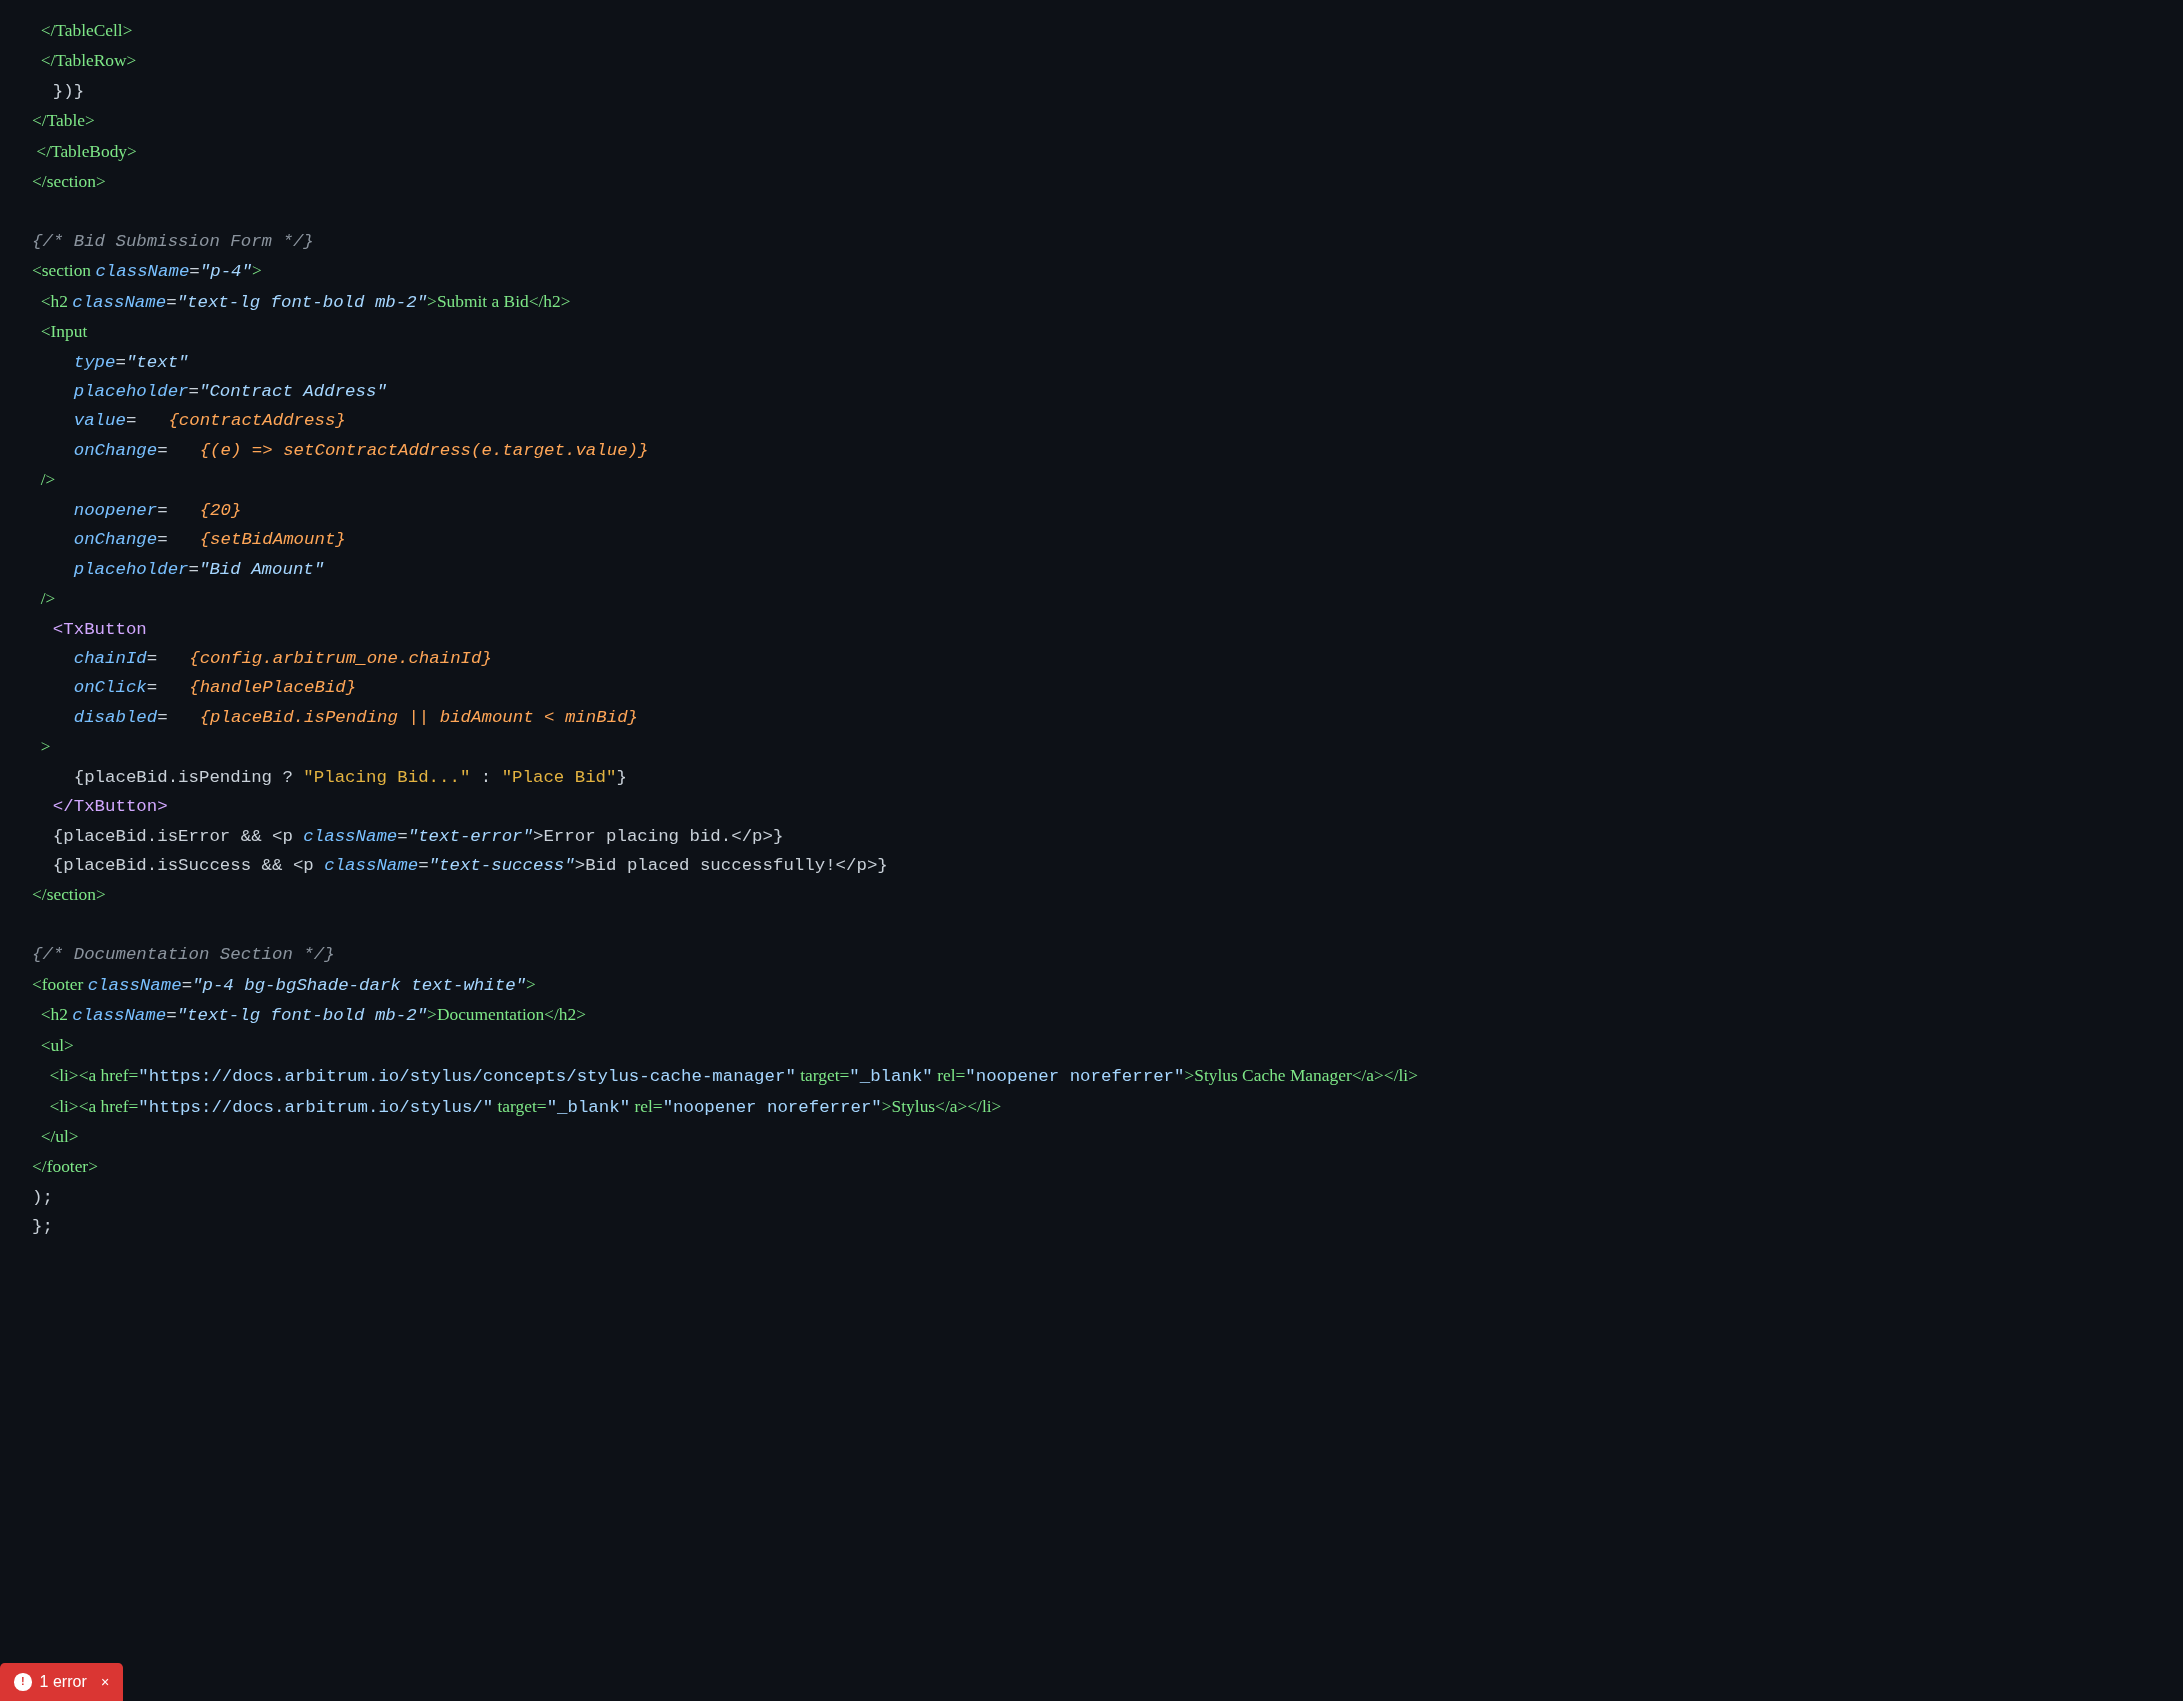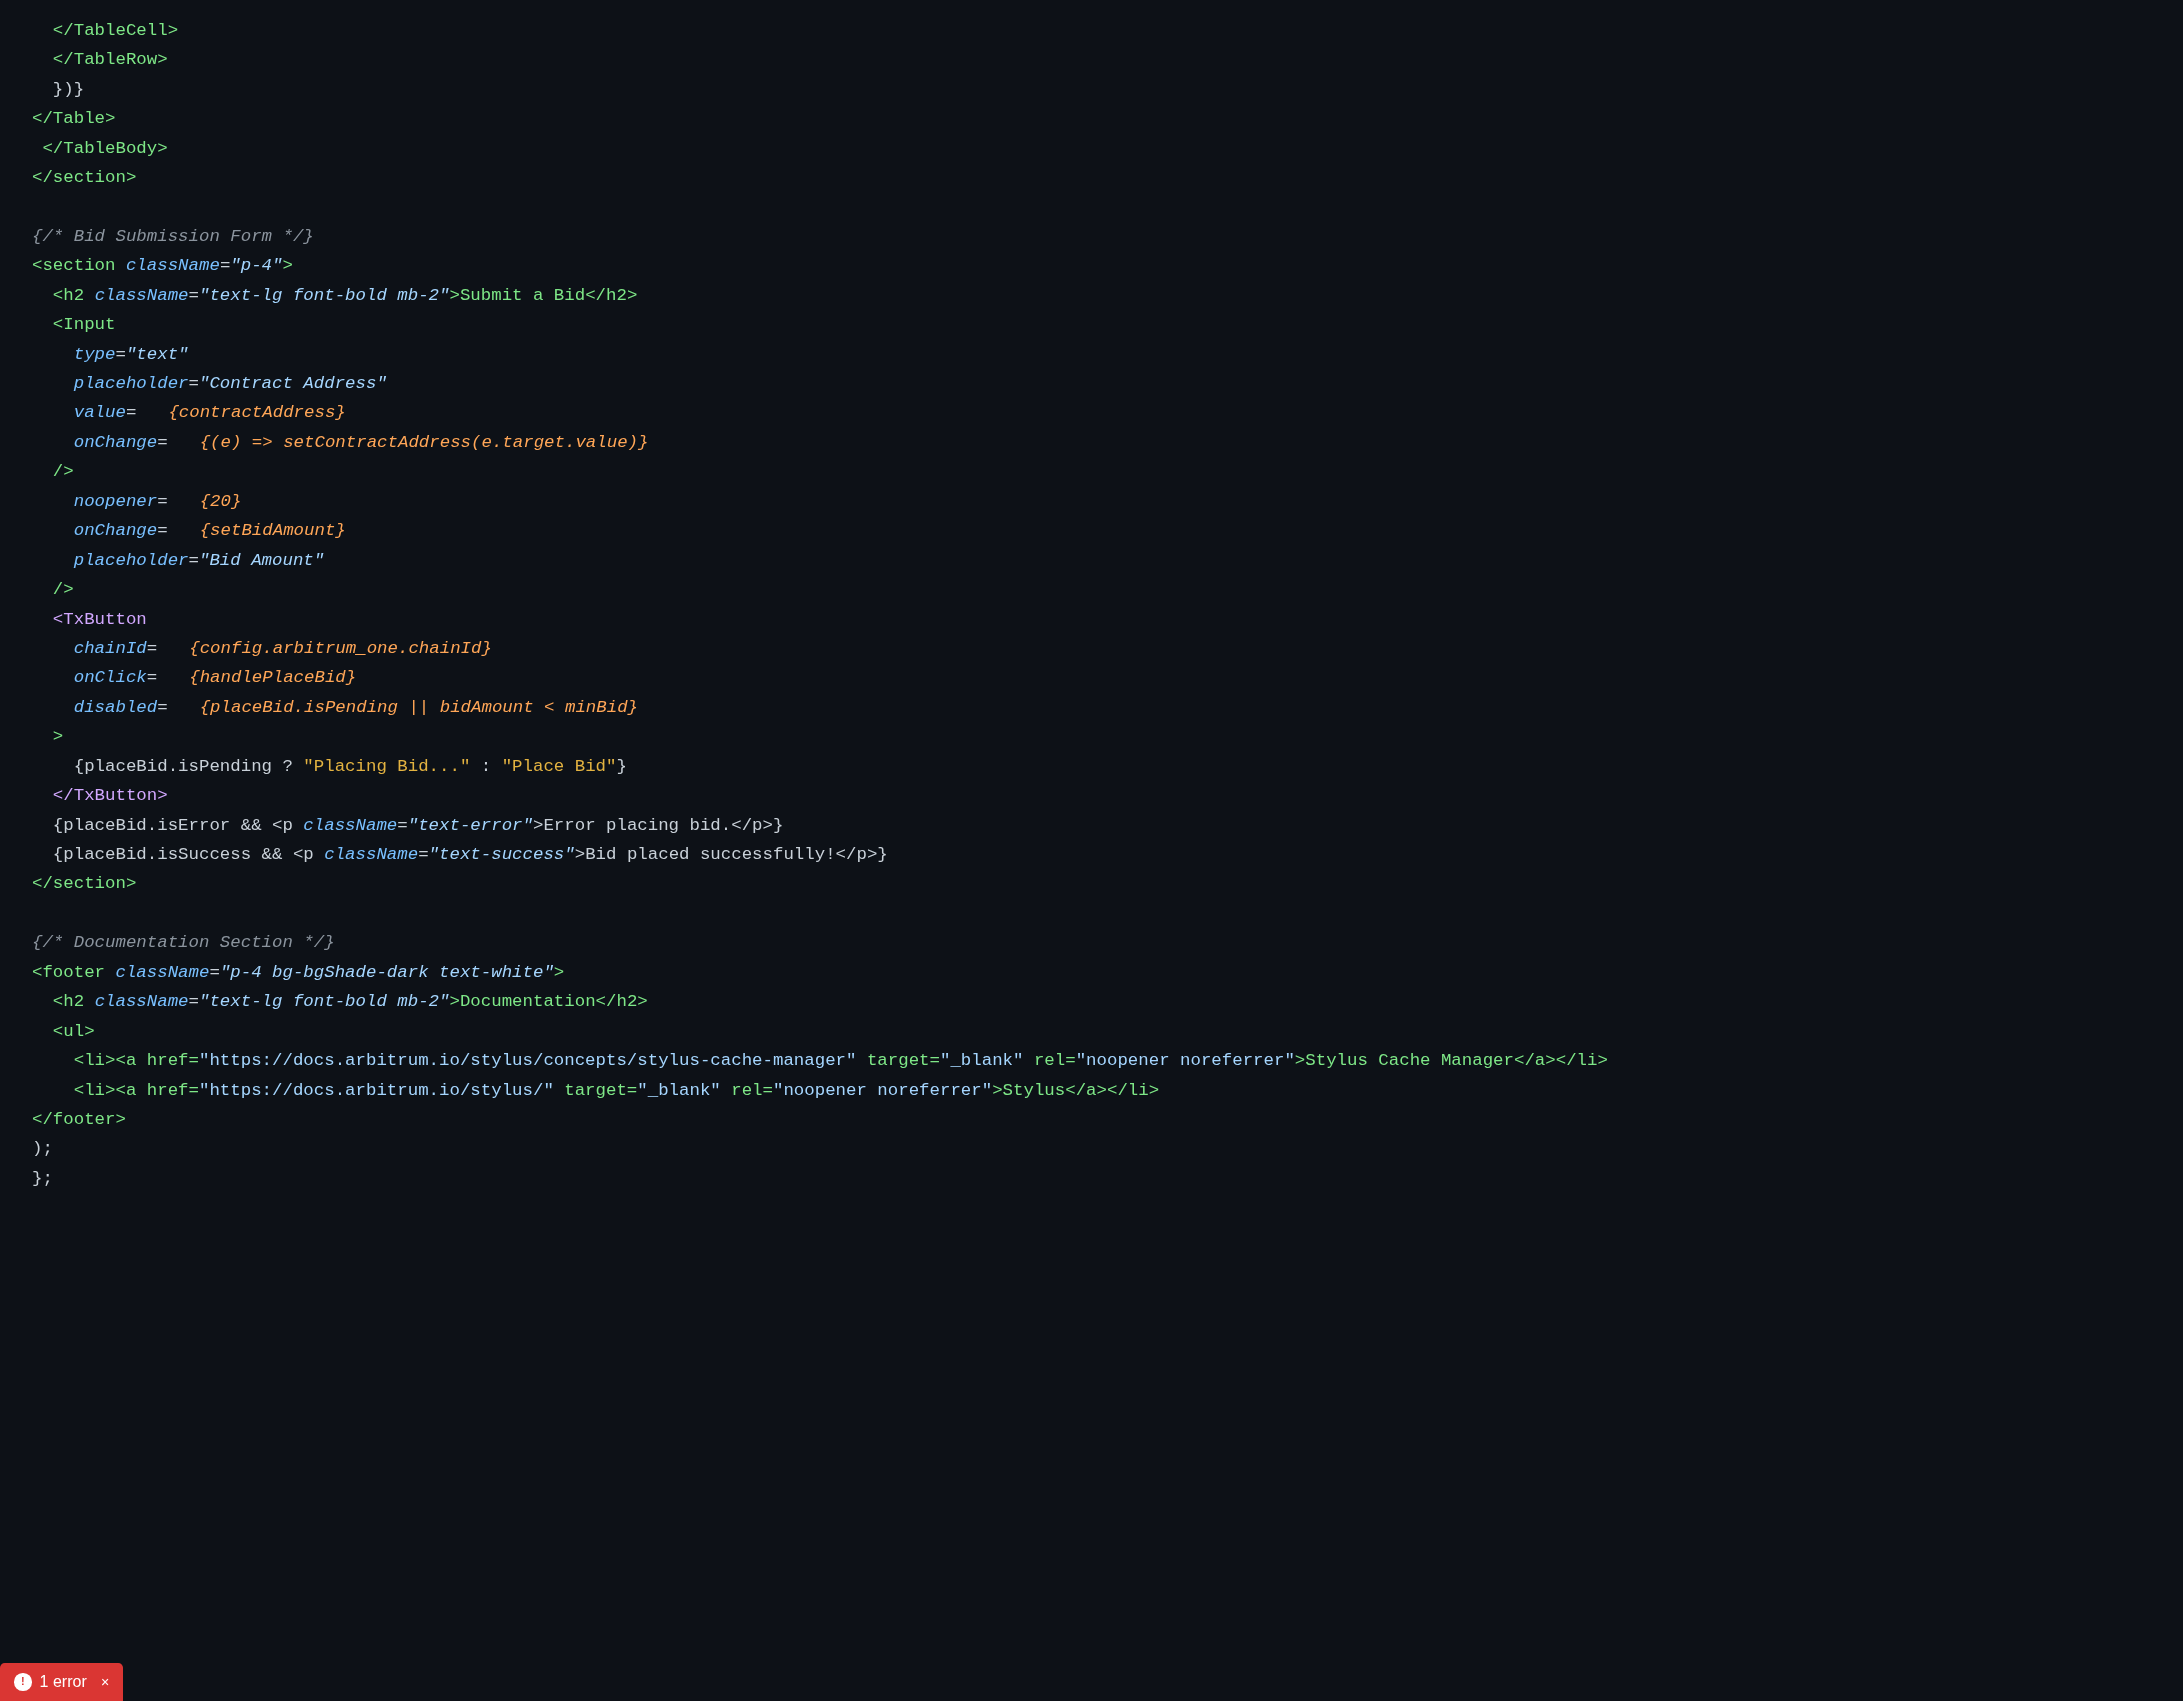--- a/index.html
+++ b/index.html
@@ -23,21 +23,21 @@
       width: 100%;
     }
 
     .line {
       display: block;
       white-space: pre;
       padding: 0.8px 0;
     }
 
     
-    .tag { color: #7ee787; }
+    .tag { color: #7ee787; font-family: Liberation Serif, serif; }
     .string { color: #a5d6ff; }
     .comment { color: #8b949e; font-style: italic; }
     .plain { color: #c9d1d9; }
     .component { color: #d2a8ff; }
     .yellow { color: #e3b341; }
     .attr-italic { color: #79c0ff; font-style: italic; }
     .string-italic { color: #a5d6ff; font-style: italic; }
     .value-italic { color: #ffa657; font-style: italic; margin-left: 32px; }
 
     
@@ -113,20 +113,21 @@
     <span class="line"><span class="plain">  {placeBid.isError &amp;&amp; &lt;p </span><span class="attr-italic">className</span><span class="plain">=</span><span class="string-italic">"text-error"</span><span class="plain">&gt;Error placing bid.&lt;/p&gt;}</span></span>
     <span class="line"><span class="plain">  {placeBid.isSuccess &amp;&amp; &lt;p </span><span class="attr-italic">className</span><span class="plain">=</span><span class="string-italic">"text-success"</span><span class="plain">&gt;Bid placed successfully!&lt;/p&gt;}</span></span>
     <span class="line"><span class="tag">&lt;/section&gt;</span></span>
     <span class="line">&nbsp;</span>
     <span class="line"><span class="comment">{/* Documentation Section */}</span></span>
     <span class="line"><span class="tag">&lt;footer </span><span class="attr-italic">className</span><span class="plain">=</span><span class="string-italic">"p-4 bg-bgShade-dark text-white"</span><span class="tag">&gt;</span></span>
     <span class="line"><span class="tag">  &lt;h2 </span><span class="attr-italic">className</span><span class="plain">=</span><span class="string-italic">"text-lg font-bold mb-2"</span><span class="tag">&gt;Documentation&lt;/h2&gt;</span></span>
     <span class="line"><span class="tag">  &lt;ul&gt;</span></span>
     <span class="line"><span class="tag">    &lt;li&gt;&lt;a href=</span><span class="string">"https://docs.arbitrum.io/stylus/concepts/stylus-cache-manager"</span><span class="tag"> target=</span><span class="string">"_blank"</span><span class="tag"> rel=</span><span class="string">"noopener noreferrer"</span><span class="tag">&gt;Stylus Cache Manager&lt;/a&gt;&lt;/li&gt;</span></span>
     <span class="line"><span class="tag">    &lt;li&gt;&lt;a href=</span><span class="string">"https://docs.arbitrum.io/stylus/"</span><span class="tag"> target=</span><span class="string">"_blank"</span><span class="tag"> rel=</span><span class="string">"noopener noreferrer"</span><span class="tag">&gt;Stylus&lt;/a&gt;&lt;/li&gt;</span></span>
+    <span class="line"><span class="tag">  &lt;/ul&gt;</span></span>
     <span class="line"><span class="tag">&lt;/footer&gt;</span></span>
     <span class="line"><span class="plain">);</span></span>
     <span class="line"><span class="plain">};</span></span>
   </div>
 
 <div class="error-bar">
   <div class="error-icon">
     <span>!</span>
   </div>
   <span>1 error</span>

